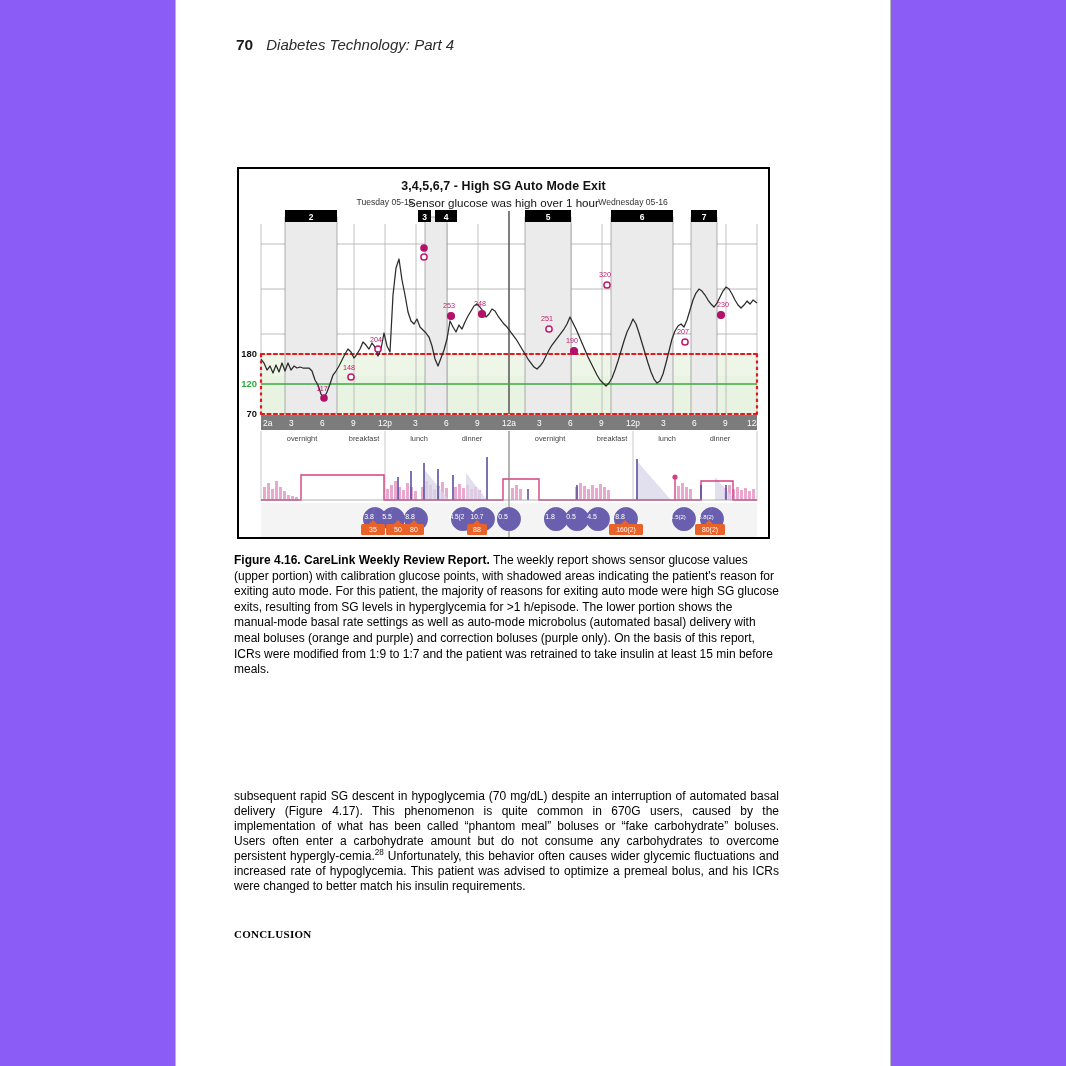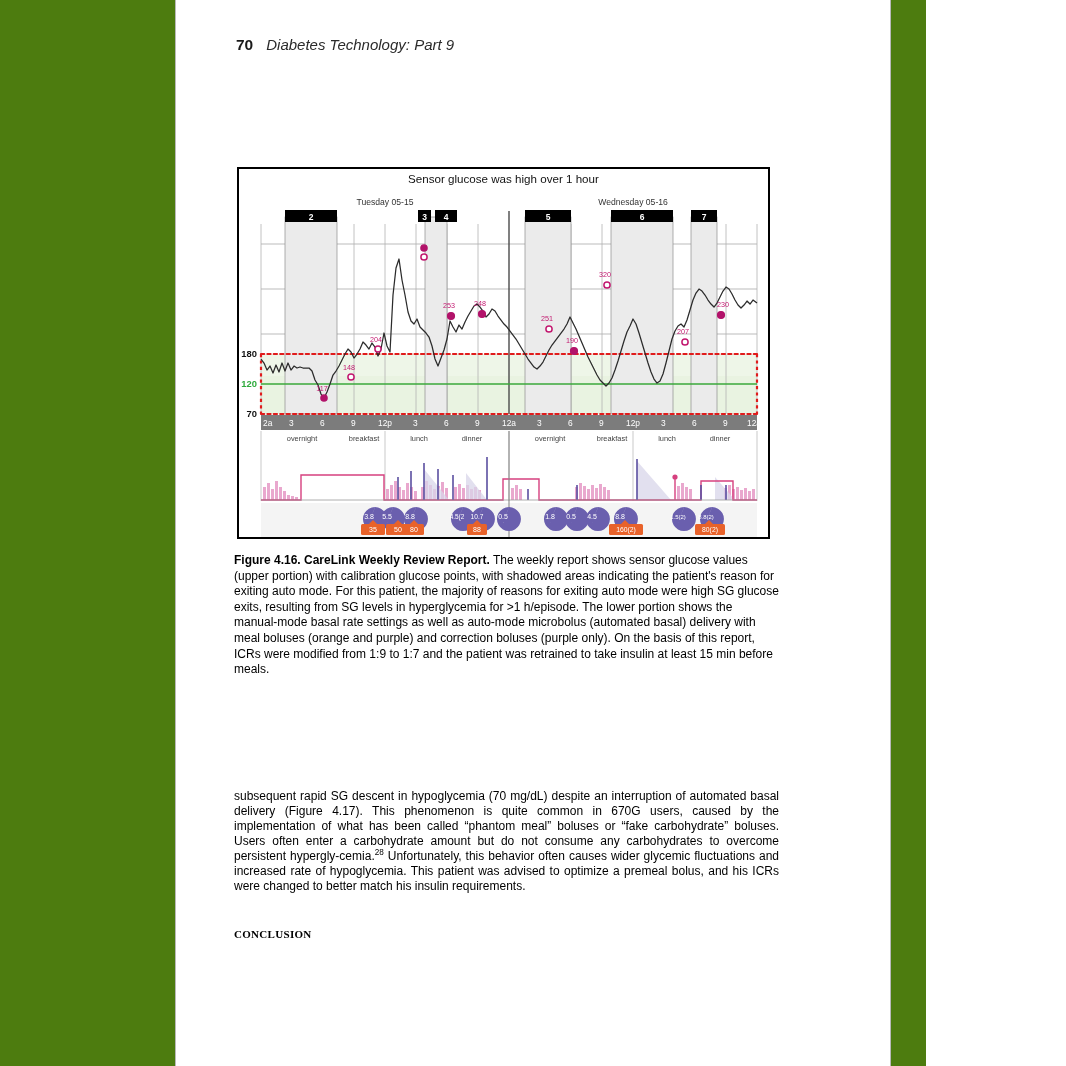--- a/index.html
+++ b/index.html
@@ -1,18 +1,18 @@
 <!DOCTYPE html>
 <html><head>
 <meta charset="utf-8">
 <style>
   html,body{margin:0;padding:0;background:#ffffff;}
   body{width:1066px;height:1066px;font-family:"Liberation Sans",sans-serif;overflow:hidden;}
 
-  #page{position:relative;width:926px;height:1066px;background:#4d7c0f;}
+  #page{position:relative;width:1066px;height:1066px;background:#8b5cf6;}
 
   
   .sheet{position:absolute;left:175px;top:0;width:716px;height:1066px;
          border-left:1px solid #b9b9b9;border-right:1px solid #b9b9b9;background:#fff;
          box-sizing:border-box;}
 
   
   .runhead{position:absolute;left:60px;top:36px;display:flex;align-items:baseline;gap:13px;}
   .runhead .pno{font-family:"Liberation Sans",sans-serif;font-weight:bold;font-size:15.5px;color:#1a1a1a;}
   .runhead .rtitle{font-family:"Liberation Sans",sans-serif;font-style:italic;font-size:15px;color:#2b2b2b;}
@@ -44,24 +44,25 @@
   sup{font-size:.68em;vertical-align:super;line-height:0;}
 </style>
 </head>
 <body>
 
 <div id="page">
   <div class="sheet">
 
     <div class="runhead">
       <span class="pno">70</span>
-      <span class="rtitle">Diabetes Technology: Part 9</span>
+      <span class="rtitle">Diabetes Technology: Part 4</span>
     </div>
 
     <div class="figbox">
+      <div class="fig-title">3,4,5,6,7 - High SG Auto Mode Exit</div>
       <div class="fig-sub">Sensor glucose was high over 1 hour</div>
 
       <div class="chart">
         <svg class="chartsvg" width="533" height="372" viewBox="0 0 533 372">
 
           <g stroke="#a9a9a9" stroke-width="0.8">
             <line x1="22" y1="75" x2="518" y2="75"></line>
             <line x1="22" y1="120" x2="518" y2="120"></line>
             <line x1="22" y1="165" x2="518" y2="165"></line>
           </g>

